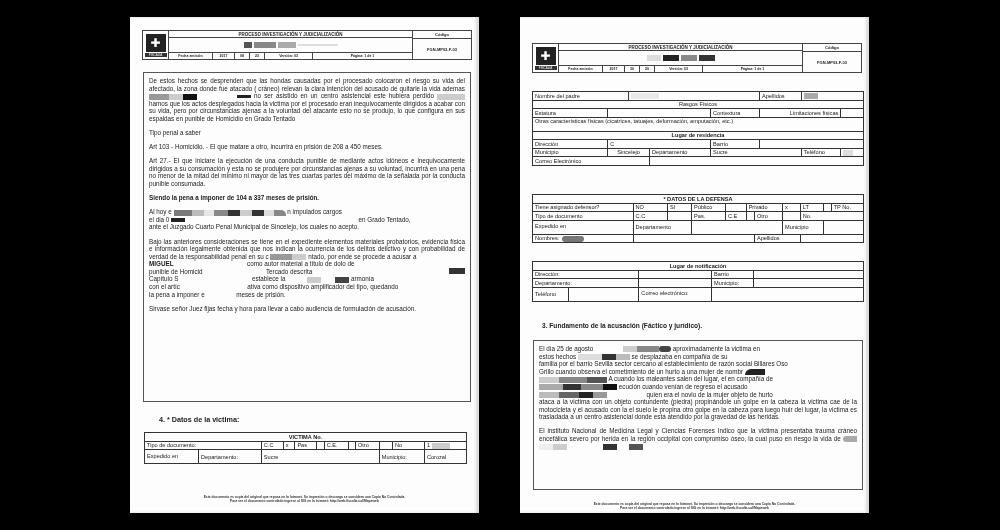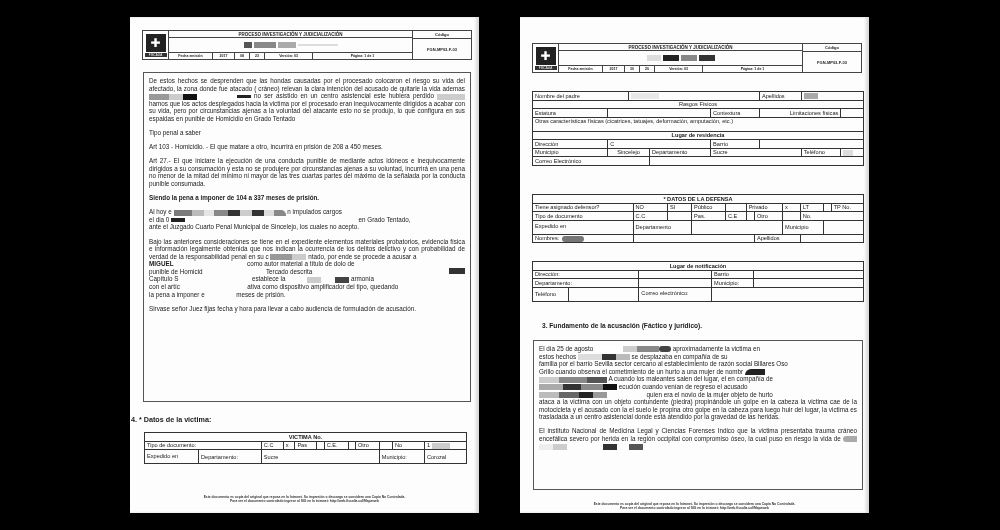--- a/index.html
+++ b/index.html
@@ -122,21 +122,21 @@
       <span>con el artíc</span>
       <span style="display:inline-block;width:64px"></span>
       <span>ativa como dispositivo amplificador del tipo, quedando</span><br>
       <span>la pena a imponer e</span>
       <span style="display:inline-block;width:28px"></span>
       <span>meses de prisión.</span>
     </div>
     <div class="p">Sirvase señor Juez fijas fecha y hora para llevar a cabo audiencia de formulación de acusación.</div>
   </div>
 
-  <div class="section-h" style="left:1px;top:398px">4.  * Datos de la victima:</div>
+  <div class="section-h" style="left:29px;top:398px">4.  * Datos de la victima:</div>
 
   <table class="frm" style="left:14px;top:415px;width:323px">
     <tbody>
         <tr>
           <td colspan="12" class="c">VICTIMA No.</td>
         </tr>
     <tr>
       <td colspan="2">Tipo de documento:</td>
       <td>C.C</td>
       <td>x</td>

